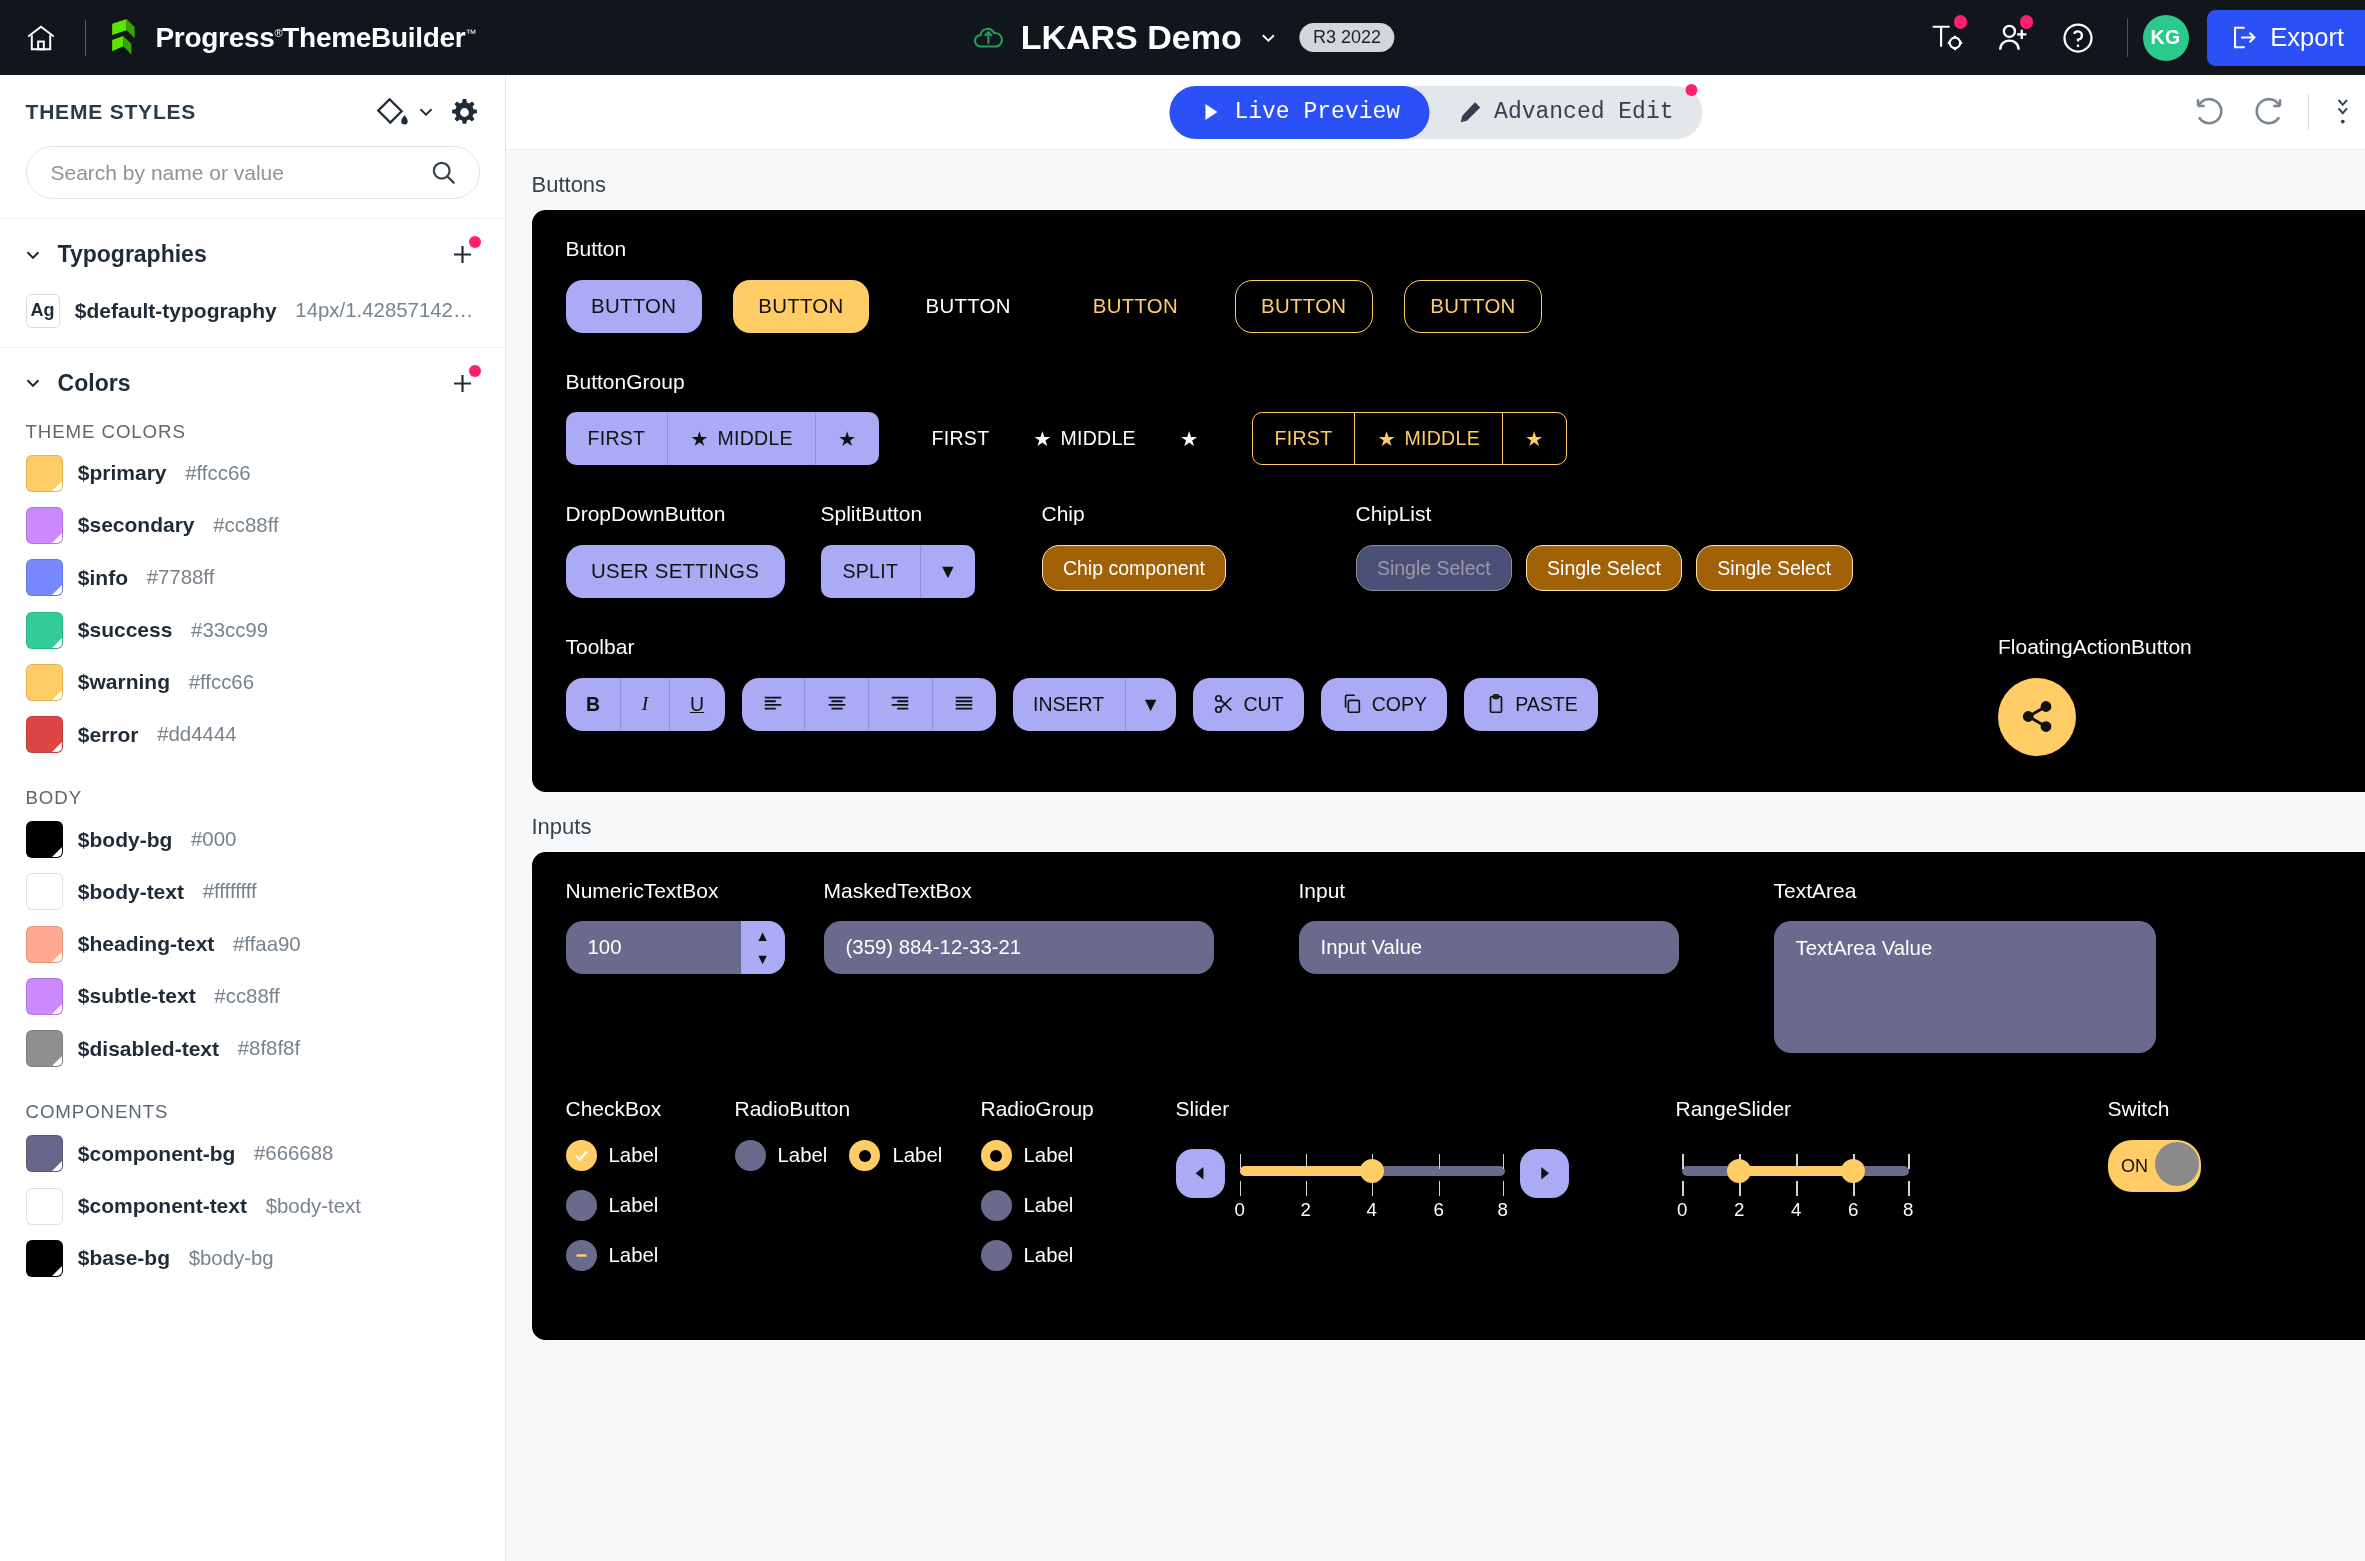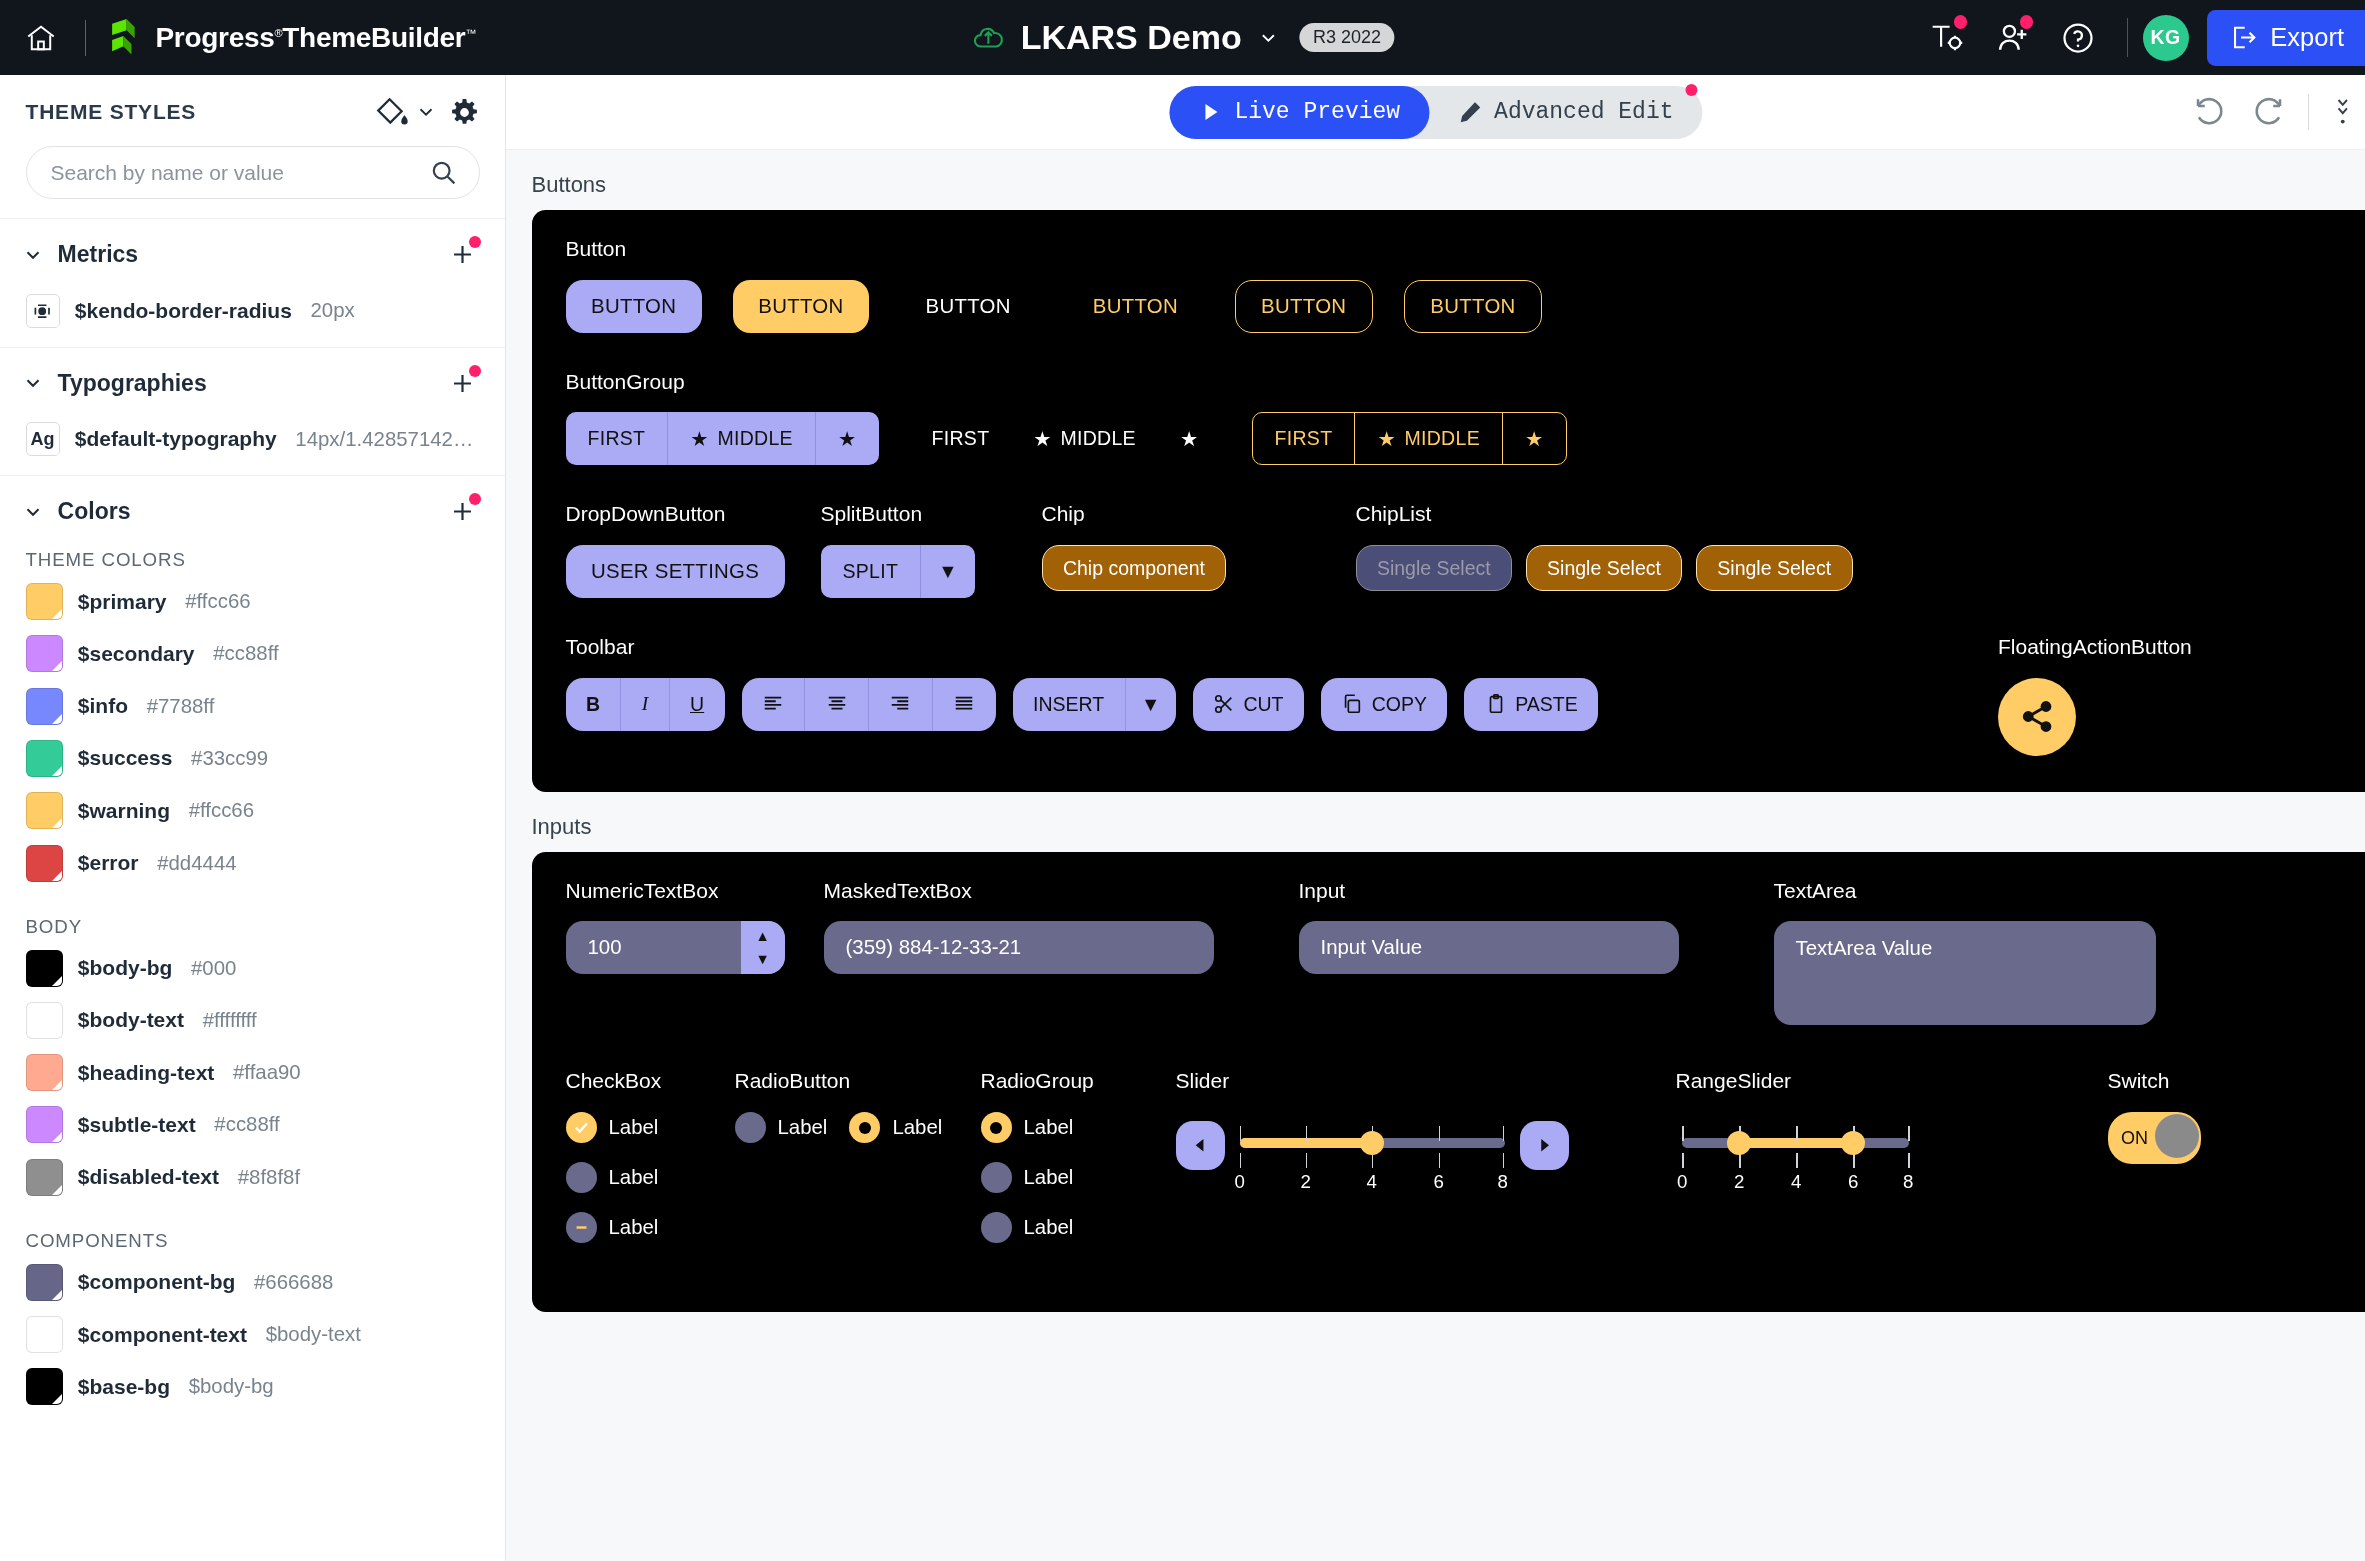--- a/index.html
+++ b/index.html
@@ -370,44 +370,20 @@
       <div class="search-wrap">
         <div class="search-box">
           <input type="text" placeholder="Search by name or value" style="">
           <svg width="29" height="29" viewBox="0 0 24 24" fill="none" stroke="#33404d" stroke-width="1.8">
             <circle cx="10.5" cy="10.5" r="6.5"></circle>
               <path d="M15.5 15.5 L21 21"></path>
           </svg>
         </div>
       </div>
 
-      <div class="sb-section">
-        <div class="sec-head">
-          <svg width="22" height="22" viewBox="0 0 24 24" fill="none" stroke="#1f2b38" stroke-width="2.2">
-              <path d="M6 9 L12 15 L18 9"></path>
-            </svg>
-          <span class="sec-title">Metrics</span>
-          <span class="plus-btn">
-            <svg width="29" height="29" viewBox="0 0 24 24" stroke="#1f2b38" stroke-width="1.8">
-                <path d="M12 5 V19 M5 12 H19"></path>
-              </svg>
-            <span class="dot-badge"></span>
-          </span>
-        </div>
-        <div class="token-row">
-          <span class="swatch-sq">
-            <svg width="20.4" height="20.4" viewBox="0 0 24 24" fill="none" stroke="#1f2b38" stroke-width="2">
-              <circle cx="12" cy="12" r="3.6" fill="#1f2b38"></circle>
-                <path d="M7 5 H17 M7 19 H17 M4 8 V16 M20 8 V16"></path>
-            </svg>
-          </span>
-          <span class="token-name">$kendo-border-radius</span>
-          <span class="token-val">20px</span>
-        </div>
-      </div>
 
       <div class="sb-section">
         <div class="sec-head">
           <svg width="22" height="22" viewBox="0 0 24 24" fill="none" stroke="#1f2b38" stroke-width="2.2">
               <path d="M6 9 L12 15 L18 9"></path>
             </svg>
           <span class="sec-title">Typographies</span>
           <span class="plus-btn">
             <svg width="29" height="29" viewBox="0 0 24 24" stroke="#1f2b38" stroke-width="1.8">
                 <path d="M12 5 V19 M5 12 H19"></path>
@@ -719,21 +695,21 @@
             <div style="width:475px">
               <div class="cmp-label">MaskedTextBox</div>
               <div class="inp" style="width:390px">(359) 884-12-33-21</div>
             </div>
             <div style="width:475px">
               <div class="cmp-label">Input</div>
               <div class="inp" style="width:380px">Input Value</div>
             </div>
             <div>
               <div class="cmp-label">TextArea</div>
-              <div class="ta" style="width:382px;height:104px">TextArea Value</div>
+              <div class="ta" style="width:382px;height:132px">TextArea Value</div>
             </div>
           </div>
 
           <div class="row" style="gap:8px;align-items:flex-start">
 
             <div style="width:161px">
               <div class="cmp-label">CheckBox</div>
               <div class="cr-row">
                 <span class="cbox on">
                     <svg width="18.7" height="18.7" viewBox="0 0 24 24" fill="none" stroke="#fff" stroke-width="3">

